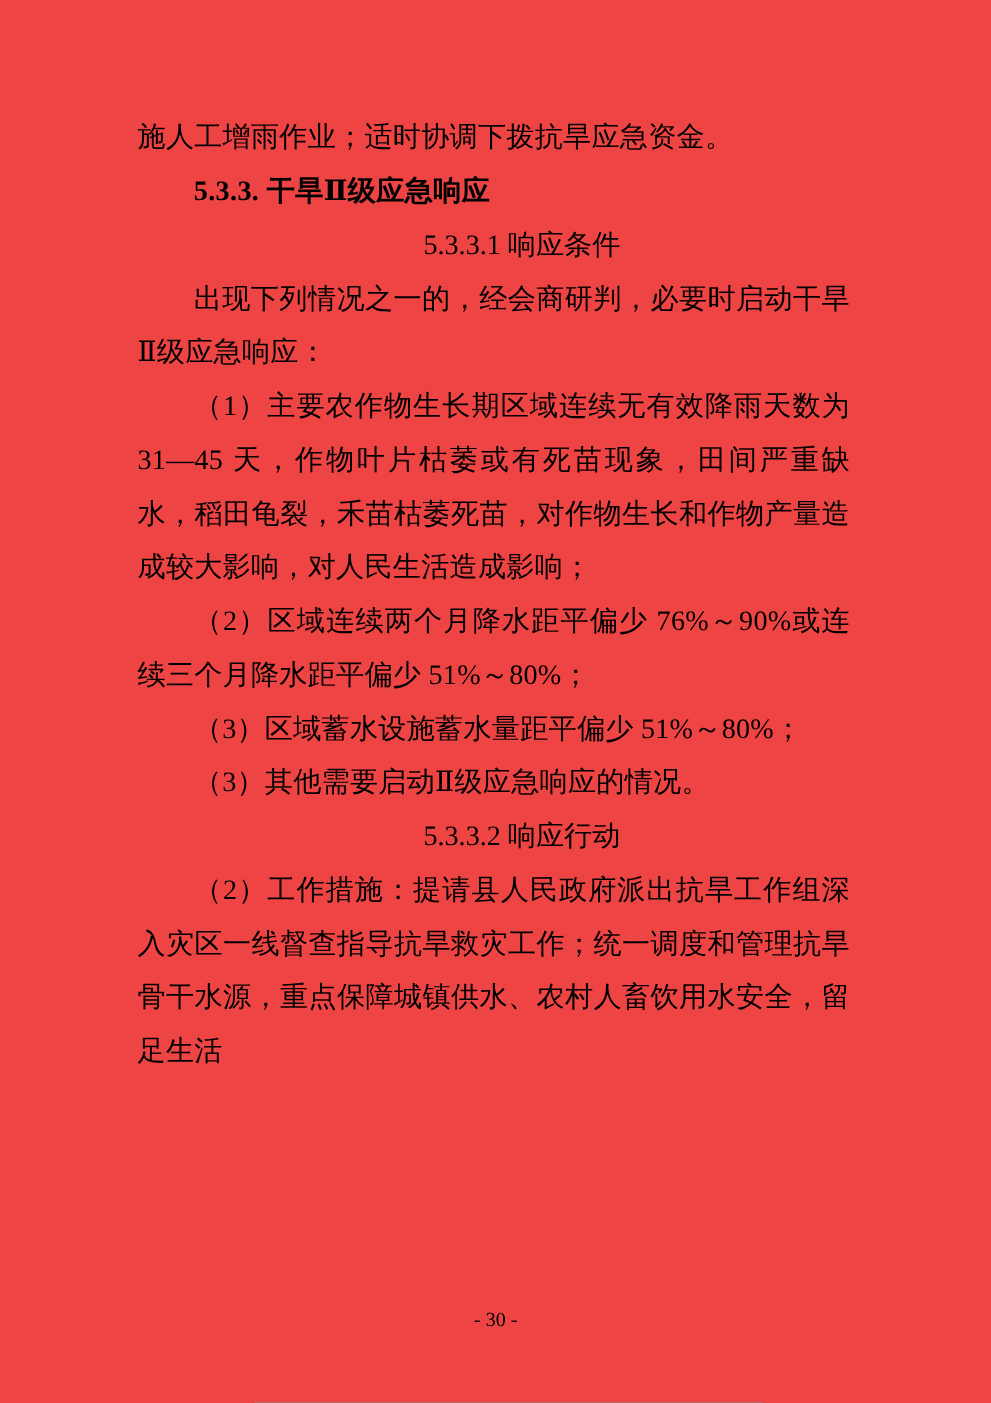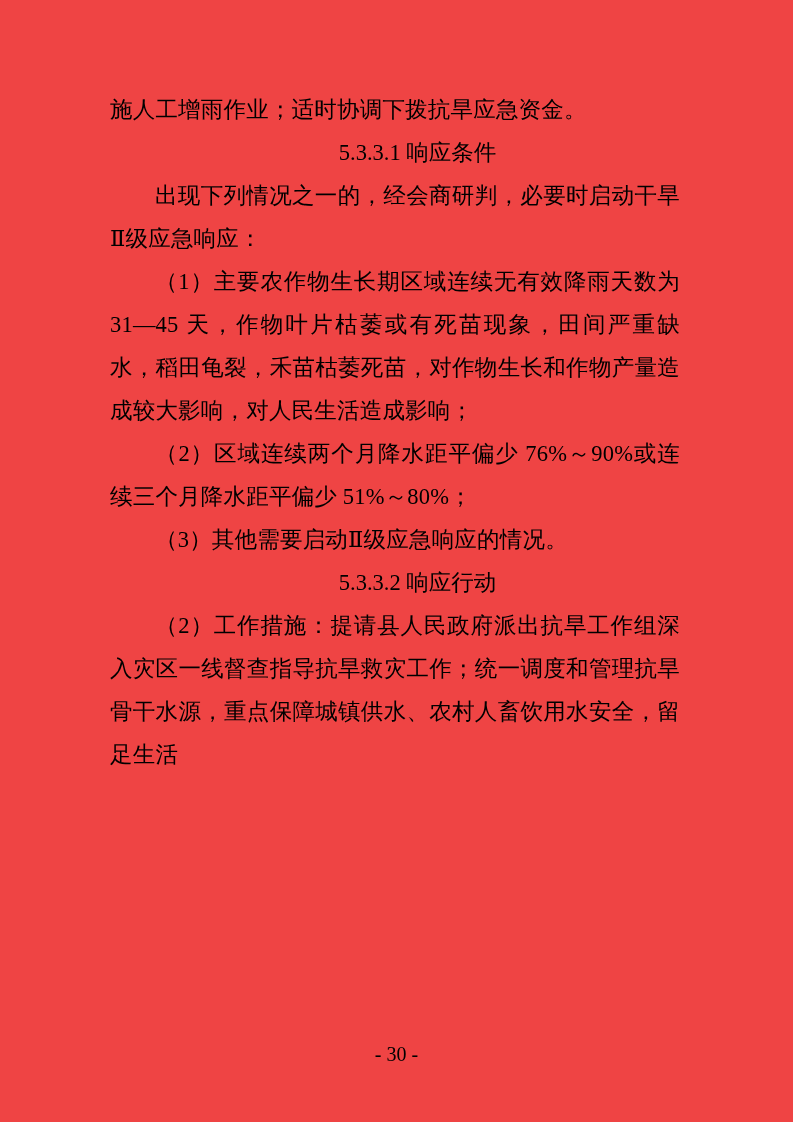--- a/index.html
+++ b/index.html
@@ -53,42 +53,44 @@
     margin: 0;
     text-indent: 45px;
     text-align: center;
   }
   .footer {
     position: absolute;
     left: 0;
     right: 0;
     bottom: 56px;
     text-align: center;
-    font-size: 20px;
+    font-size: 16px;
     color: #000000;
     font-family: "Liberation Serif", "DejaVu Serif", serif;
   }
 </style>
 </head>
 <body>
 
 <div class="page">
   <div class="content">
 
     <p class="para">施人工增雨作业；适时协调下拨抗旱应急资金。</p>
 
+    <h3 class="heading">5.3.3. 干旱Ⅱ级应急响应</h3>
 
     <p class="subheading">5.3.3.1 响应条件</p>
 
     <p class="para indent">出现下列情况之一的，经会商研判，必要时启动干旱Ⅱ级应急响应：</p>
 
     <p class="para indent">（1）主要农作物生长期区域连续无有效降雨天数为 31—45 天，作物叶片枯萎或有死苗现象，田间严重缺水，稻田龟裂，禾苗枯萎死苗，对作物生长和作物产量造成较大影响，对人民生活造成影响；</p>
 
     <p class="para indent">（2）区域连续两个月降水距平偏少 76%～90%或连续三个月降水距平偏少 51%～80%；</p>
 
+    <p class="para indent">（3）区域蓄水设施蓄水量距平偏少 51%～80%；</p>
 
 
     <p class="para indent">（3）其他需要启动Ⅱ级应急响应的情况。</p>
 
     <p class="subheading">5.3.3.2 响应行动</p>
 
 
 
     <p class="para indent">（2）工作措施：提请县人民政府派出抗旱工作组深入灾区一线督查指导抗旱救灾工作；统一调度和管理抗旱骨干水源，重点保障城镇供水、农村人畜饮用水安全，留足生活</p>
 

